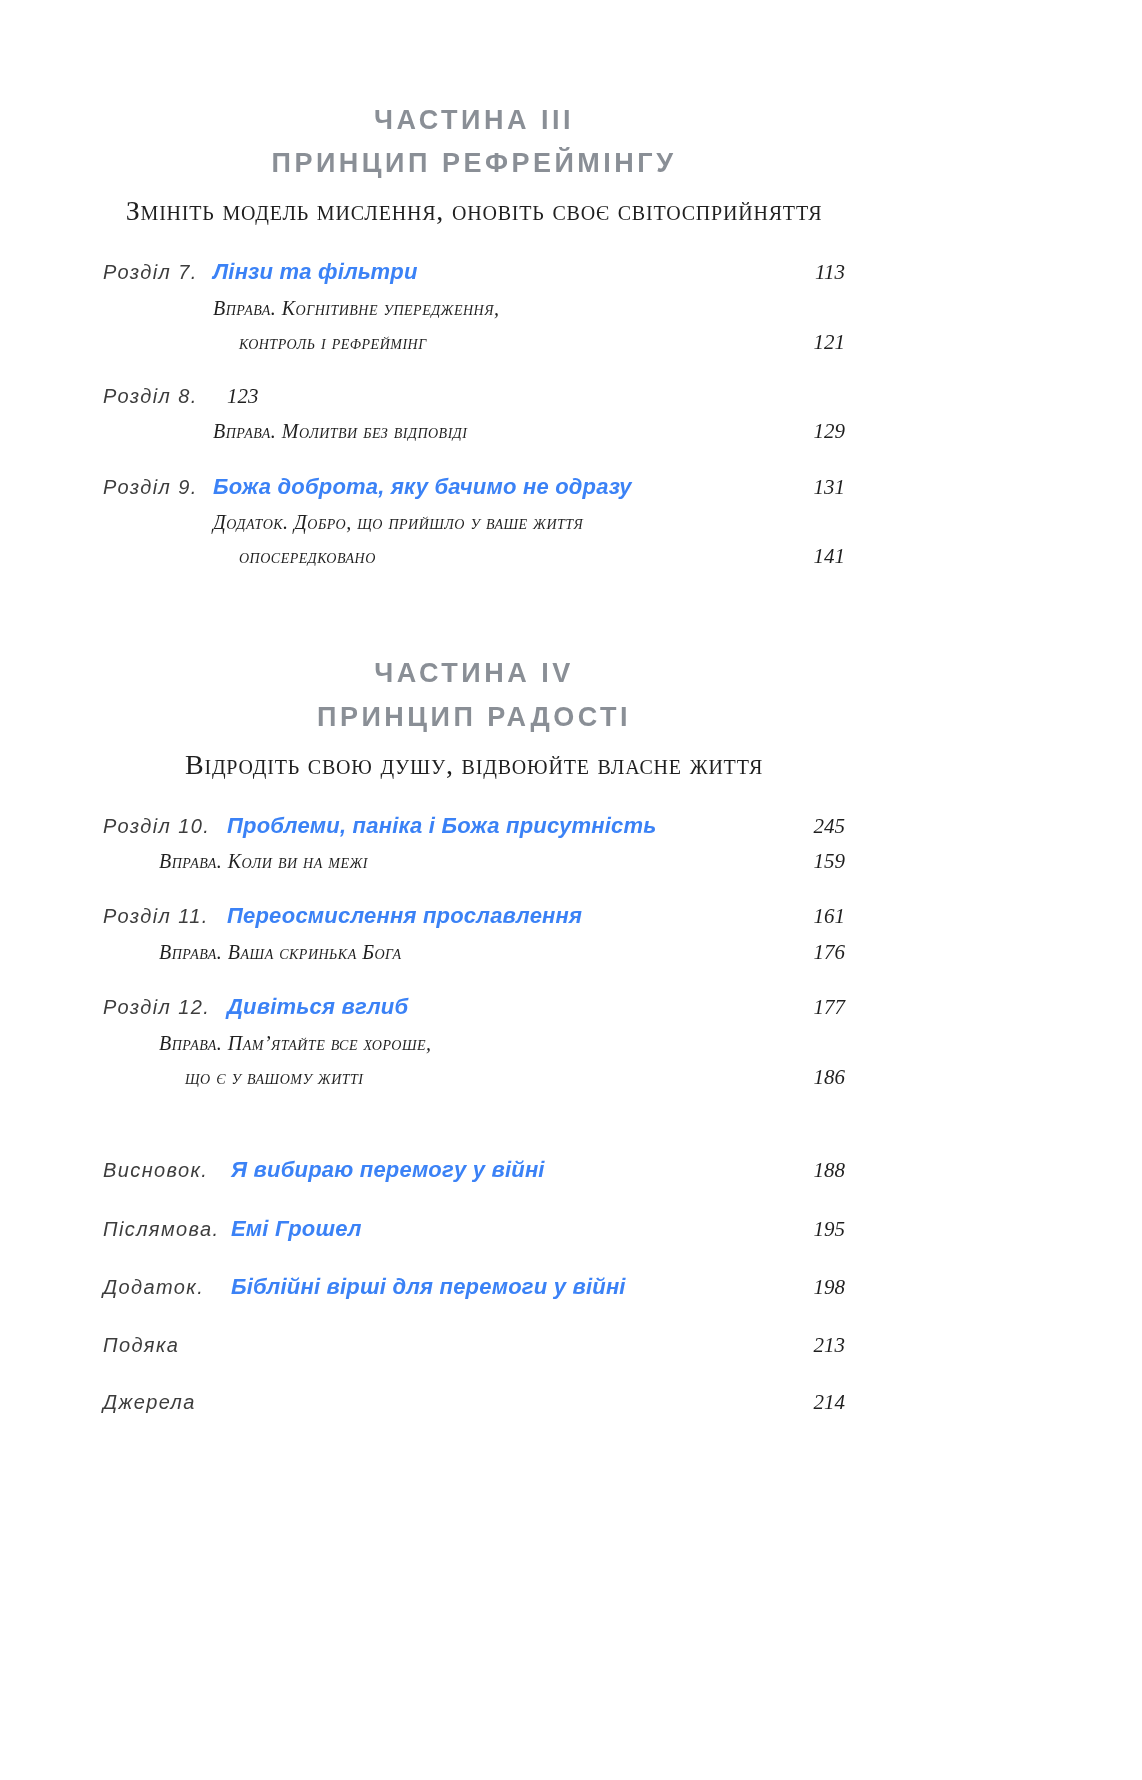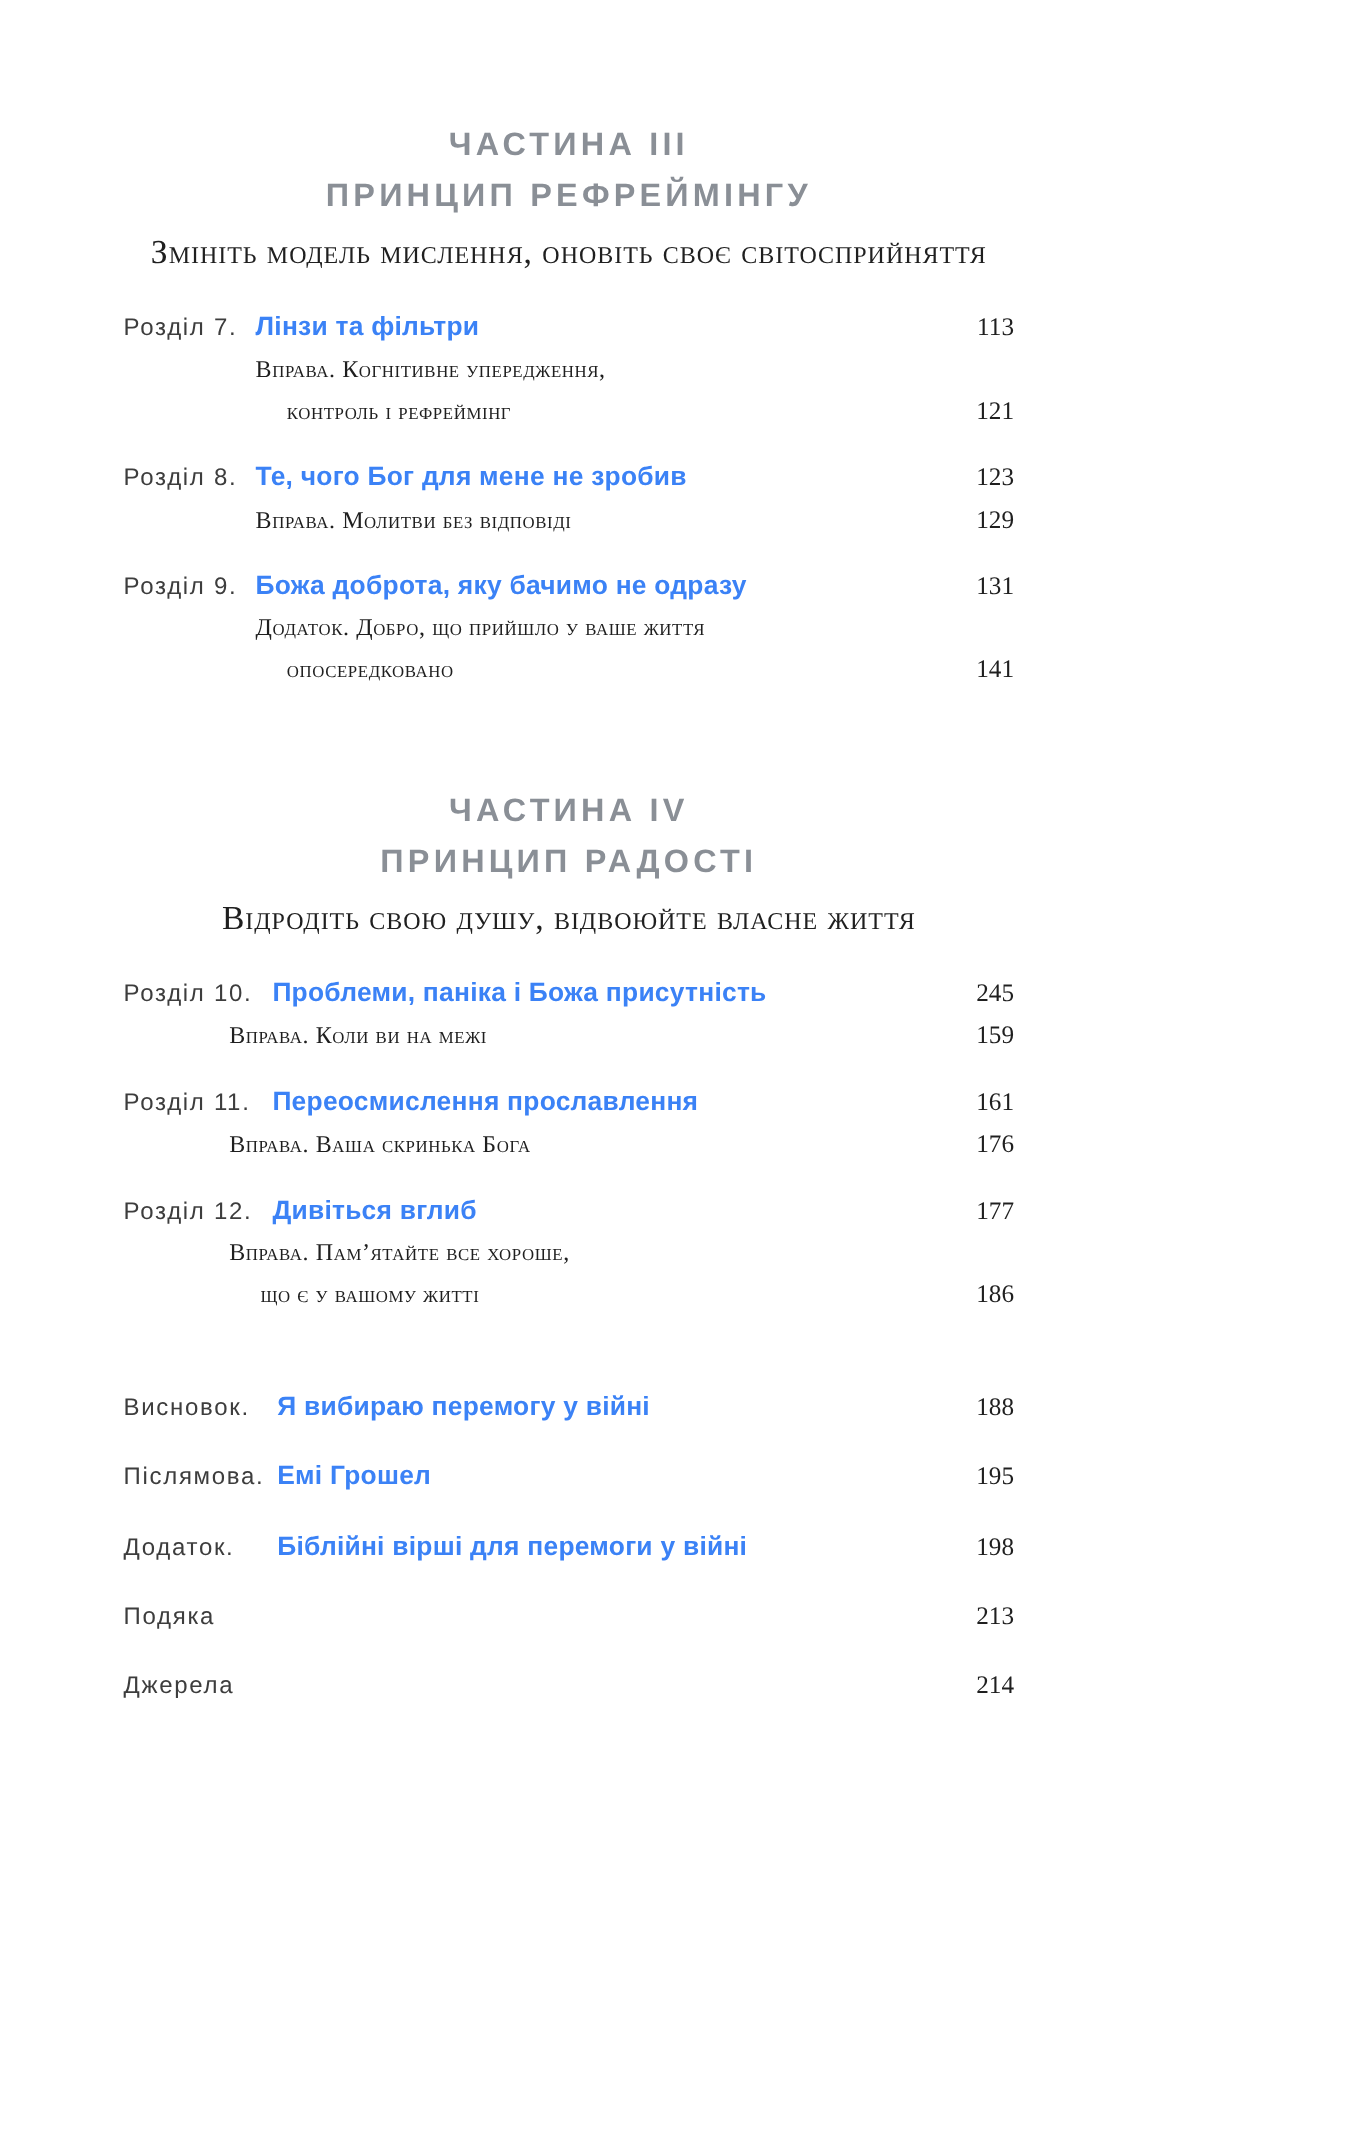--- a/index.html
+++ b/index.html
@@ -33,20 +33,21 @@
     font-size: 28px;
     letter-spacing: 0.8px;
     color: #1f1f1f;
     margin-top: 16px;
   }
   
   .row {
     display: flex;
     align-items: baseline;
     line-height: 1.3;
+    font-style: italic;
   }
   .label {
     flex: 0 0 auto;
     font-size: 20px;
     letter-spacing: 1.4px;
     color: #3d3d3d;
   }
   .sec3 .label { width: 110px; }
   .sec4 .label { width: 124px; }
   .back .label { width: 128px; }
@@ -67,21 +68,21 @@
   .ex-text {
     flex: 1 1 auto;
     font-family: "Liberation Serif", serif;
     font-variant: small-caps;
     font-size: 20px;
     letter-spacing: 0.5px;
     color: #1f1f1f;
   }
   .ex-text.cont { padding-left: 26px; }
   .sec3 .row.ex { margin-left: 110px; margin-top: 8px; }
-  .sec4 .row.ex { margin-left: 88px; margin-top: 8px; }
+  .sec4 .row.ex { margin-left: 56px; margin-top: 8px; }
   .entry { margin-top: 27px; }
   .section .entry.first { margin-top: 31px; }
   .sec4 { margin-top: 88px; }
   .back { margin-top: 65px; }
   .back .row + .row { margin-top: 30px; }
 </style>
 </head>
 <body>
 
 <div class="page">
@@ -102,21 +103,20 @@
       </div>
       <div class="row ex">
         <span class="ex-text cont">контроль і рефреймінг</span>
         <span class="page-num">121</span>
       </div>
     </div>
 
     <div class="entry">
       <div class="row">
         <span class="label">Розділ 8.</span>
-        <span class="title">Те, чого Бог для мене не зробив</span>
         <span class="page-num">123</span>
       </div>
       <div class="row ex">
         <span class="ex-text">Вправа. Молитви без відповіді</span>
         <span class="page-num">129</span>
       </div>
     </div>
 
     <div class="entry">
       <div class="row">

